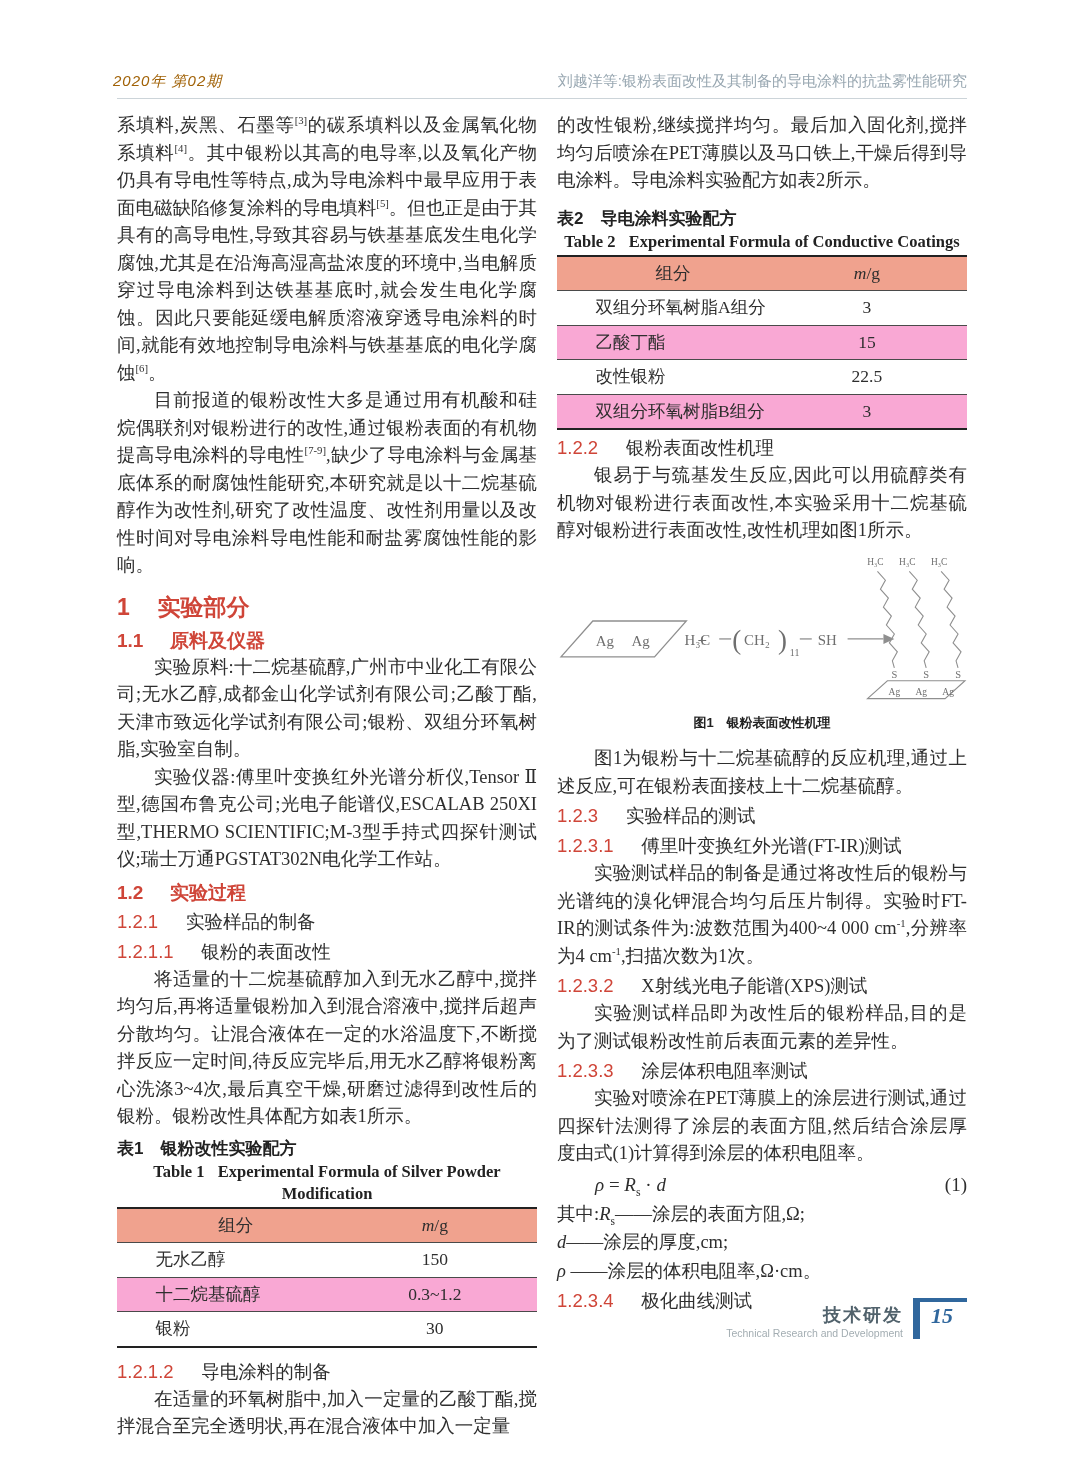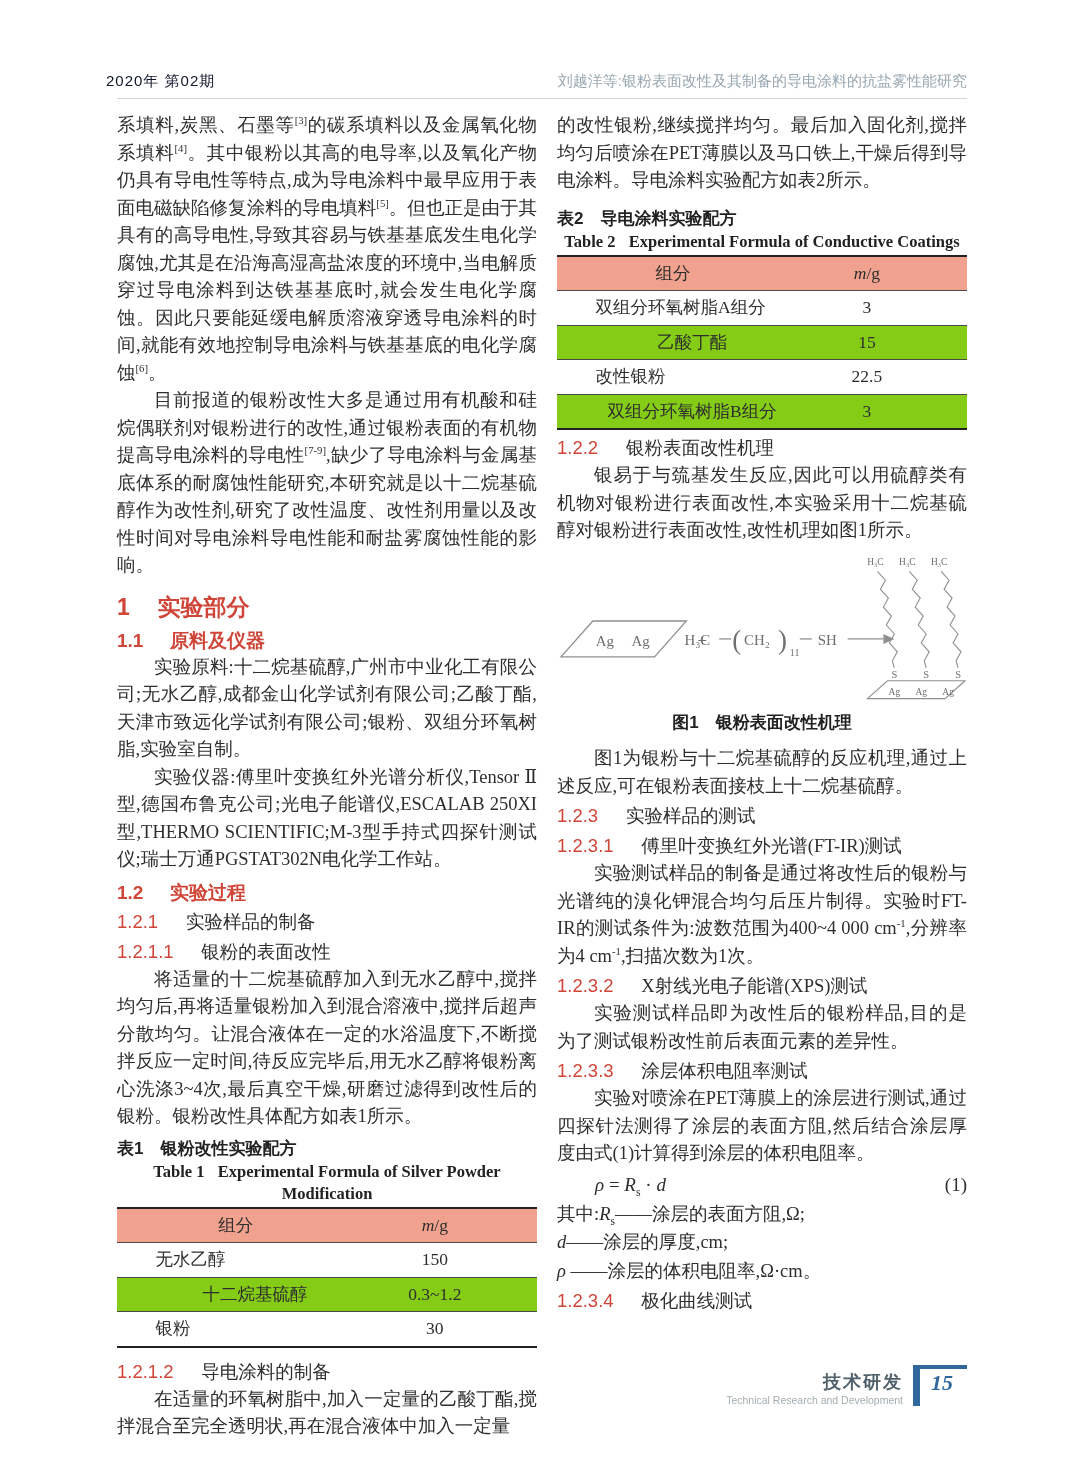--- a/index.html
+++ b/index.html
@@ -1,20 +1,20 @@
 <!DOCTYPE html>
 <html><head>
 <meta charset="utf-8">
 <style>
   html,body{margin:0;padding:0;background:#ffffff;}
   .page{position:relative;width:1083px;height:1465px;background:#fff;overflow:hidden;
         font-family:"Liberation Serif","DejaVu Serif",serif;color:#2e2e2e;}
   
-  .hdr-left{position:absolute;left:106px;top:72px;font-size:15px;color:#0f172a;
-            font-family:"Liberation Sans","DejaVu Sans",sans-serif;letter-spacing:1px;}
+  .hdr-left{position:absolute;left:113px;top:72px;font-size:15px;color:#a16207;
+            font-family:"Liberation Sans","DejaVu Sans",sans-serif;letter-spacing:1px;font-style:italic;}
   .hdr-right{position:absolute;right:116px;top:72px;font-size:15px;color:#98a7b1;
             font-family:"Liberation Sans","DejaVu Sans",sans-serif;}
   .hdr-rule{position:absolute;left:117px;right:116px;top:98px;border-top:1px solid #ccd4d9;}
   
   .col{position:absolute;top:112px;font-size:18.5px;line-height:27.5px;text-align:justify;}
   .col-l{left:117px;width:420px;}
   .col-r{left:557px;width:410px;}
   p.para{margin:0;}
   p.ind{text-indent:2em;}
   .sup{font-size:0.58em;vertical-align:super;line-height:0;}
@@ -37,35 +37,35 @@
   .tcapen{text-align:center;font-weight:bold;font-size:16.5px;line-height:22px;color:#222;}
   .tcapen .clab{margin-right:0.8em;}
   table.tbl{width:100%;border-collapse:collapse;margin-top:2px;
             border-top:2px solid #222;border-bottom:2px solid #222;font-size:17.5px;}
   table.tbl td{border-bottom:1px solid #4a4a4a;padding:3px 6px;height:27px;color:#2e2e2e;}
   table.tbl tr:last-child td{border-bottom:none;}
   table.tbl .c1{width:58%;text-align:left;padding-left:2.2em;}
   table.tbl .c2{width:42%;text-align:center;padding-right:34px;}
   table.tbl tr.hd td{background:#f0a28e;border-bottom:1px solid #4a4a4a;}
   table.tbl tr.hd .c1{text-align:center;padding-left:0;}
-  table.tbl tr.alt td{background:#84cc16;text-align:center;}
+  table.tbl tr.alt td{background:#f9a8d4;}
   
   .figwrap{margin-top:4px;text-align:center;}
   .fcapzh{margin-top:2px;text-align:center;font-family:"Liberation Sans","DejaVu Sans",sans-serif;
-          font-weight:bold;font-size:17px;line-height:24px;color:#222;}
+          font-weight:bold;font-size:13px;line-height:24px;color:#222;}
   .fcapzh .clab{margin-right:1em;}
   .fcapen{text-align:center;font-weight:bold;font-size:16.5px;line-height:24px;color:#222;}
   .fcapen .clab{margin-right:0.8em;}
   svg text{font-family:"Liberation Serif","DejaVu Serif",serif;fill:#6f6f6f;}
   
   .formula{display:flex;justify-content:space-between;padding-left:2em;font-size:19px;
            line-height:30px;margin-top:2px;text-align:left;}
   .fdef{margin:0;line-height:28.5px;text-align:left;}
   
-  .footer{position:absolute;right:116px;top:1365px;display:flex;align-items:flex-start;}
+  .footer{position:absolute;right:116px;top:1298px;display:flex;align-items:flex-start;}
   .f-text{text-align:right;margin-right:10px;padding-top:6px;}
   .f-zh{font-family:"Liberation Sans","DejaVu Sans",sans-serif;font-weight:bold;
         font-size:18px;color:#51626c;line-height:22px;letter-spacing:2px;}
   .f-en{font-family:"Liberation Sans","DejaVu Sans",sans-serif;font-size:10.5px;color:#a3adb2;line-height:14px;}
   .f-page{border-top:4px solid #30679d;border-left:7px solid #30679d;
           padding:1px 14px 10px 11px;}
   .f-page span{font-style:italic;font-weight:bold;font-size:22px;color:#30679d;
                font-family:"Liberation Serif","DejaVu Serif",serif;}
 </style>
 </head>

